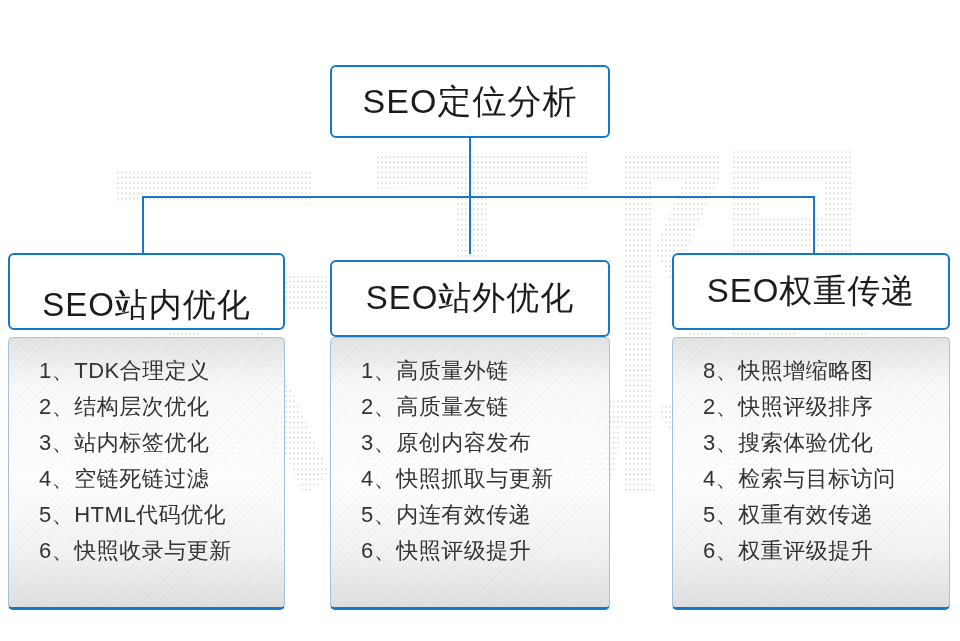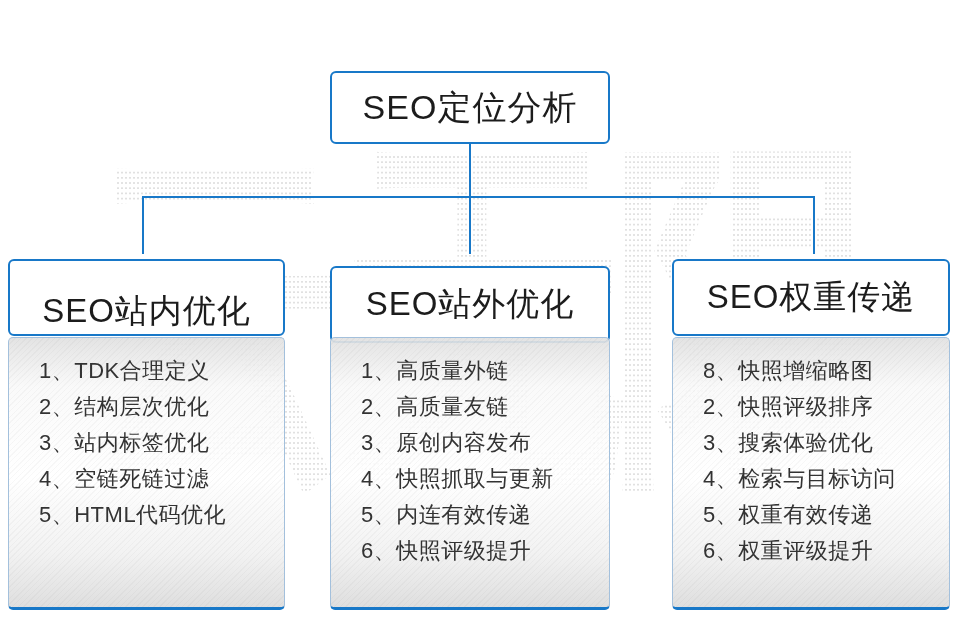--- a/index.html
+++ b/index.html
@@ -23,21 +23,21 @@
       color:transparent;
     }
   }
   
   .connector{position:absolute;background:var(--accent,#1878c8);z-index:1;}
   
   .node{
     position:absolute;z-index:2;background:#ffffff;
     border:2px solid var(--accent,#1878c8);border-radius:6px;
     display:flex;align-items:center;justify-content:center;
-    font-size:33px;color:#1c1c1c;letter-spacing:1px;margin-top:6px;
+    font-size:33px;color:#1c1c1c;letter-spacing:1px;
   }
   .node.root{left:330px;top:65px;width:276px;height:69px;font-size:34px;}
   .node.h-left {left:8px;  top:253px;width:273px;height:73px;align-items:flex-end;}
   .node.h-mid  {left:330px;top:260px;width:276px;height:73px;}
   .node.h-right{left:672px;top:253px;width:274px;height:73px;text-align:right;}
   
   .panel{
     position:absolute;z-index:2;top:337px;height:269px;
     border:1px solid var(--panel-border,#a3c0dc);
     border-bottom:3px solid var(--accent,#1878c8);
@@ -87,20 +87,21 @@
     <span>SEO权重传递</span>
   </div>
 
   <div class="panel p-left">
     <ul>
       <li>1、TDK合理定义</li>
       <li>2、结构层次优化</li>
       <li>3、站内标签优化</li>
       <li>4、空链死链过滤</li>
       <li>5、HTML代码优化</li>
+      <li>6、快照收录与更新</li>
     </ul>
   </div>
 
   <div class="panel p-mid">
     <ul>
       <li>1、高质量外链</li>
       <li>2、高质量友链</li>
       <li>3、原创内容发布</li>
       <li>4、快照抓取与更新</li>
       <li>5、内连有效传递</li>

